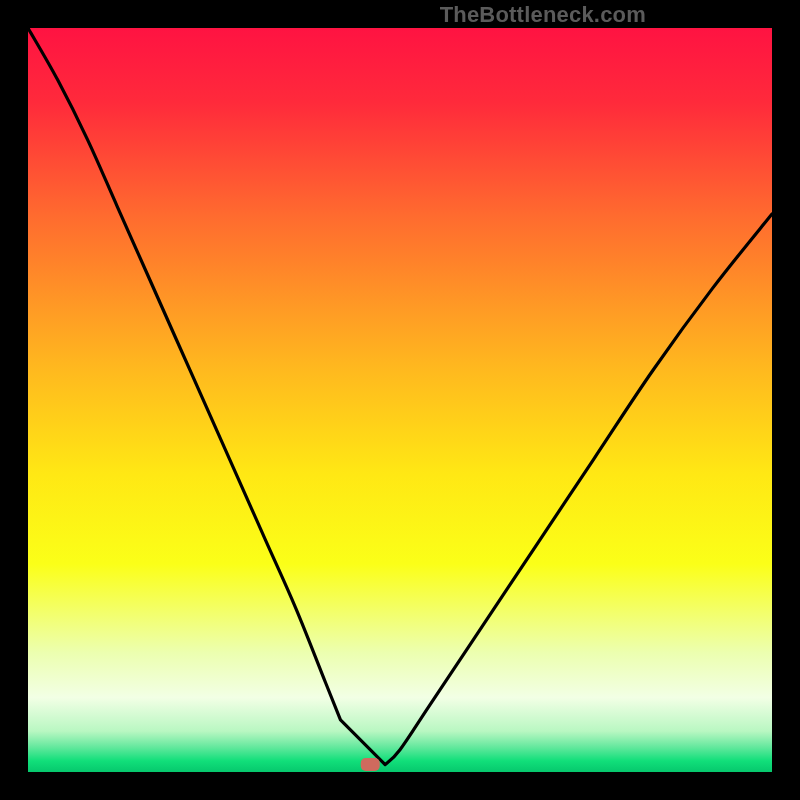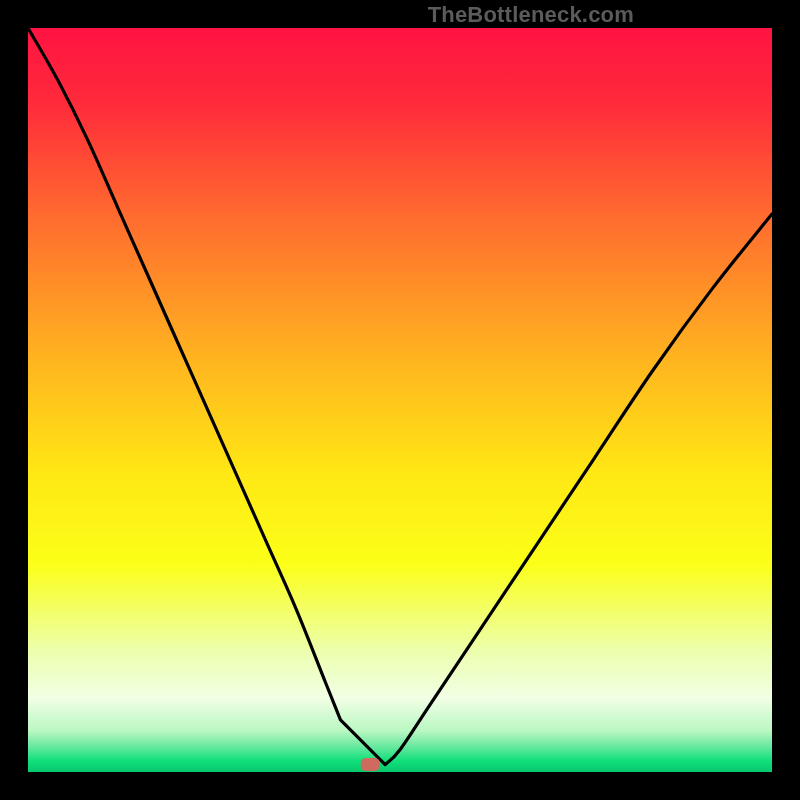--- a/index.html
+++ b/index.html
@@ -9,20 +9,21 @@
     width: 800px;
     height: 800px;
     overflow: hidden;
     font-family: Arial, Helvetica, sans-serif;
   }
   .outer {
     width: 652px;
     height: 800px;
     background: #000;
     position: relative;
+    padding-left: 12px;
   }
   .watermark {
     position: absolute;
     top: 2px;
     right: 18px;
     color: #5b5b5b;
     font-size: 22px;
     font-weight: 600;
     letter-spacing: 0.2px;
   }

